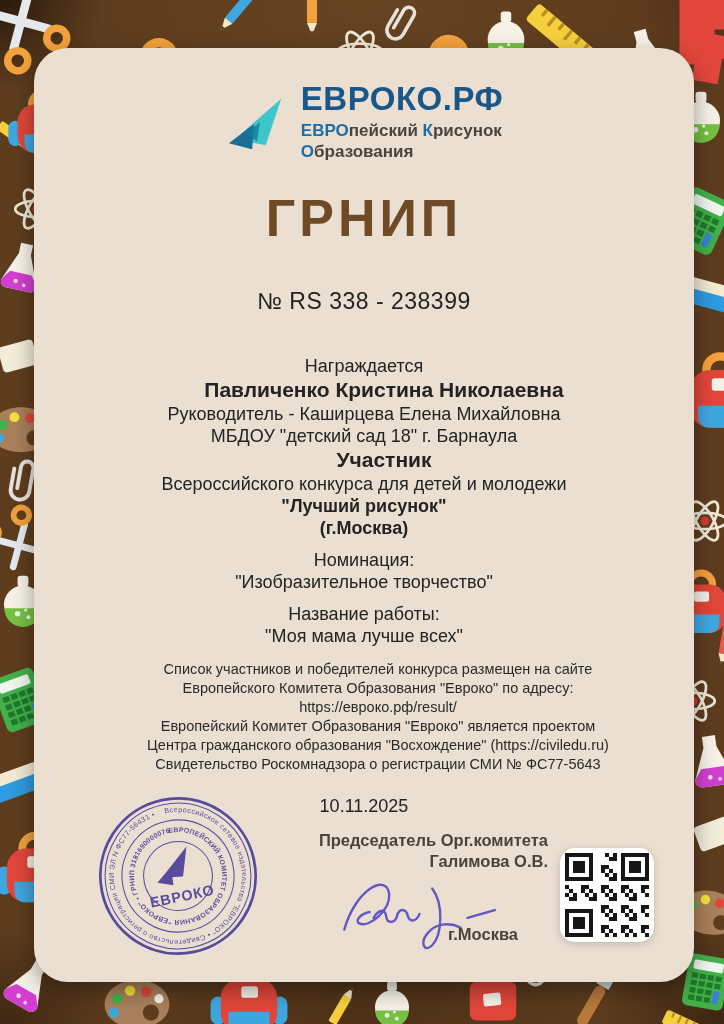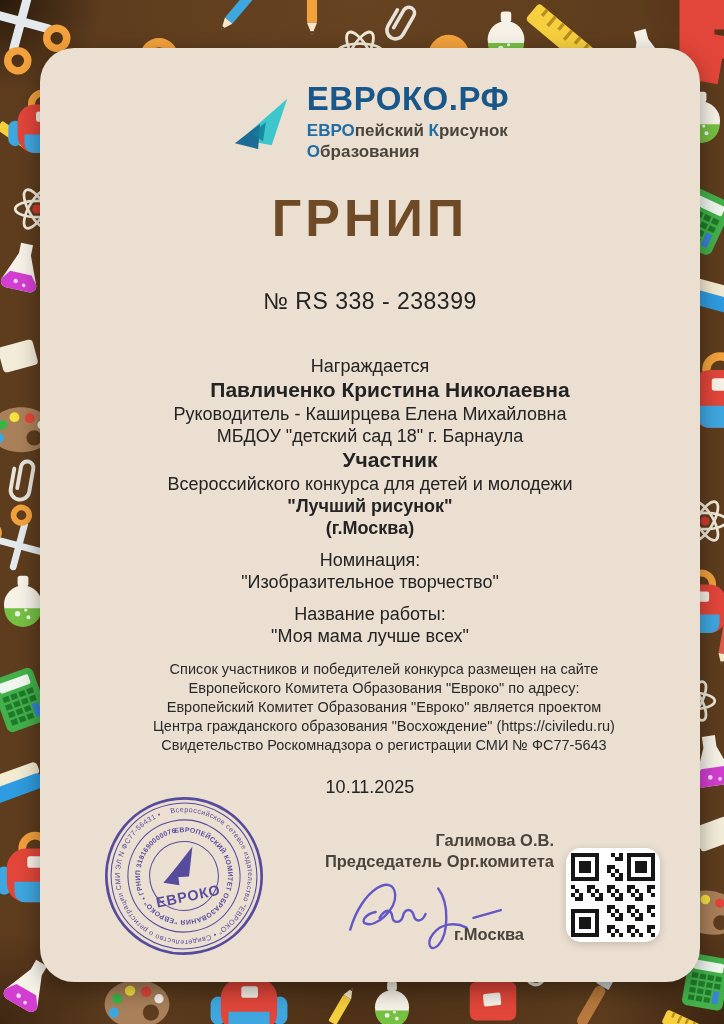--- a/index.html
+++ b/index.html
@@ -7,21 +7,21 @@
   .scene{position:relative;width:724px;height:1024px;background-color:#5e3d1e;
     background-image:
       radial-gradient(150px 130px at 0% 0%, rgba(12,6,2,.65), transparent 70%),
       radial-gradient(130px 110px at 100% 0%, rgba(70,18,8,.45), transparent 70%),
       radial-gradient(170px 150px at 100% 100%, rgba(25,12,5,.5), transparent 72%),
       radial-gradient(170px 130px at 0% 100%, rgba(25,12,5,.45), transparent 72%),
       radial-gradient(340px 220px at 50% 0%, rgba(120,82,40,.30), transparent 75%),
       radial-gradient(340px 260px at 50% 100%, rgba(46,26,11,.35), transparent 75%);
     overflow:hidden;}
   .deco{position:absolute;pointer-events:none;}
-  .card{position:absolute;left:40px;top:48px;width:660px;height:934px;background:#ebdfd1;
+  .card{position:absolute;left:34px;top:48px;width:660px;height:934px;background:#ebdfd1;
     border-radius:34px;box-shadow:0 8px 22px rgba(0,0,0,.38);}
   .content{position:relative;width:100%;height:100%;text-align:center;color:#232323;}
   
   .logo{display:flex;justify-content:center;align-items:center;gap:14px;padding-top:34px;}
   .logo-text{text-align:left;}
   .logo-title{font-size:33px;font-weight:bold;color:#19578a;letter-spacing:.5px;line-height:1.05;}
   .logo-sub{font-size:17px;font-weight:bold;color:#4a443c;line-height:1.25;margin-top:3px;}
   .logo-sub .bl{color:#1f6da6;}
   
   .heading{margin-top:26px;font-size:52px;font-weight:800;color:#6f4a26;letter-spacing:4px;}
@@ -337,20 +337,21 @@
         <div class="bold">(г.Москва)</div>
         <div class="gap">Номинация:</div>
         <div>"Изобразительное творчество"</div>
         <div class="gap">Название работы:</div>
         <div>"Моя мама лучше всех"</div>
       </div>
 
       <div class="footnote">
         <div>Список участников и победителей конкурса размещен на сайте</div>
         <div>Европейского Комитета Образования "Евроко" по адресу:</div>
+        <div>https://евроко.рф/result/</div>
         <div>Европейский Комитет Образования "Евроко" является проектом</div>
         <div>Центра гражданского образования "Восхождение" (https://civiledu.ru)</div>
         <div>Свидетельство Роскомнадзора о регистрации СМИ № ФС77-5643</div>
       </div>
 
       <div class="date">10.11.2025</div>
 
       <svg class="stamp" viewBox="0 0 200 200">
         <defs>
           <path id="stOut" d="M100,20 a80,80 0 1 1 -0.01,0"></path>
@@ -365,22 +366,22 @@
         <text font-size="9" fill="#4a3f99" letter-spacing="0.5"><textPath href="#stOut">Всероссийское сетевое издательство "ЕВРОКО" • Свидетельство о регистрации СМИ ЭЛ N ФС77-56431 •</textPath></text>
         <text font-size="8.6" font-weight="bold" fill="#4a3f99" letter-spacing="0.3"><textPath href="#stIn">ЕВРОПЕЙСКИЙ КОМИТЕТ ОБРАЗОВАНИЯ "ЕВРОКО" • ГРНИП 318169000007660 •</textPath></text>
         <g fill="#4a3f99">
           <polygon points="80,98 118,66 106,102"></polygon>
           <polygon points="73,103 94,87 92,110"></polygon>
         </g>
         <text x="100" y="132" text-anchor="middle" font-size="18" font-weight="bold" fill="#4a3f99" letter-spacing="1">ЕВРОКО</text>
       </svg>
 
       <div class="sign-block">
+        <div class="sign-line">Председатель Орг.комитета</div>
         <div class="sign-line">Галимова О.В.</div>
-        <div class="sign-line">Председатель Орг.комитета</div>
         <svg class="sig-svg" width="230" height="88" viewBox="0 0 230 90">
           <path d="M14,64 C26,22 58,6 60,28 C61,44 40,62 30,58 C24,56 30,48 40,46
                    M44,52 c6,-10 12,-9 13,-1 c1,7 9,7 11,-1 c2,-8 9,-8 11,0 c2,7 9,6 12,-2
                    M104,22 c12,16 10,48 0,58 c-8,8 -13,-2 -5,-12 c8,-10 22,-12 34,-6
                    M140,52 l28,-8" fill="none" stroke="#5a4fc4" stroke-width="2.4" stroke-linecap="round" opacity=".95"></path>
         </svg>
         <div class="sign-city">г.Москва</div>
       </div>
 
       <div class="qr-card">

